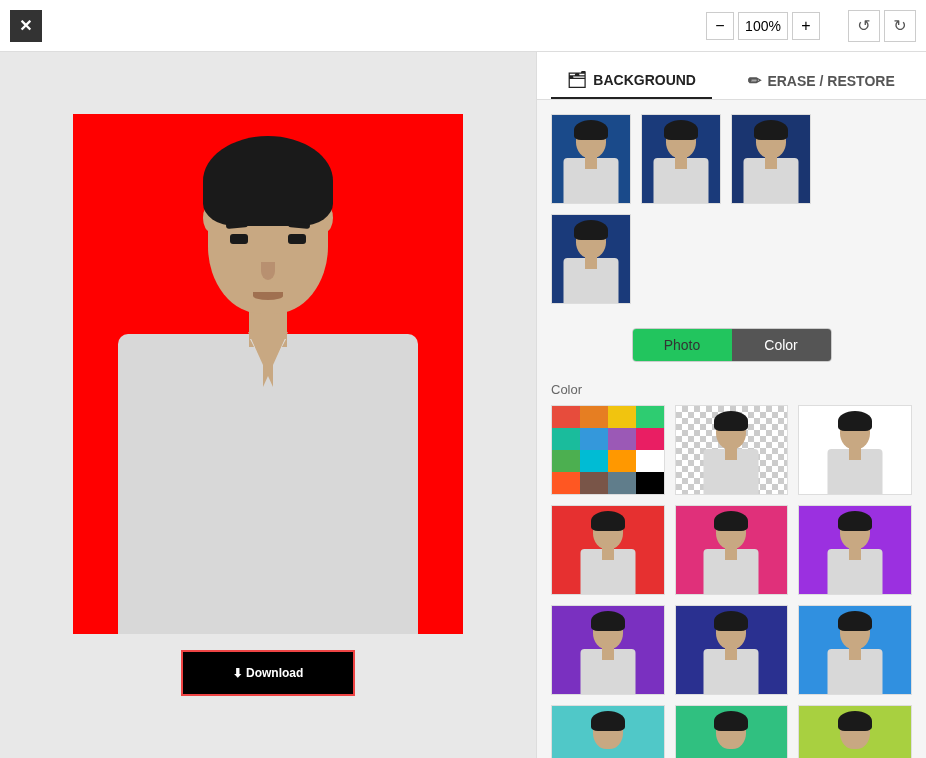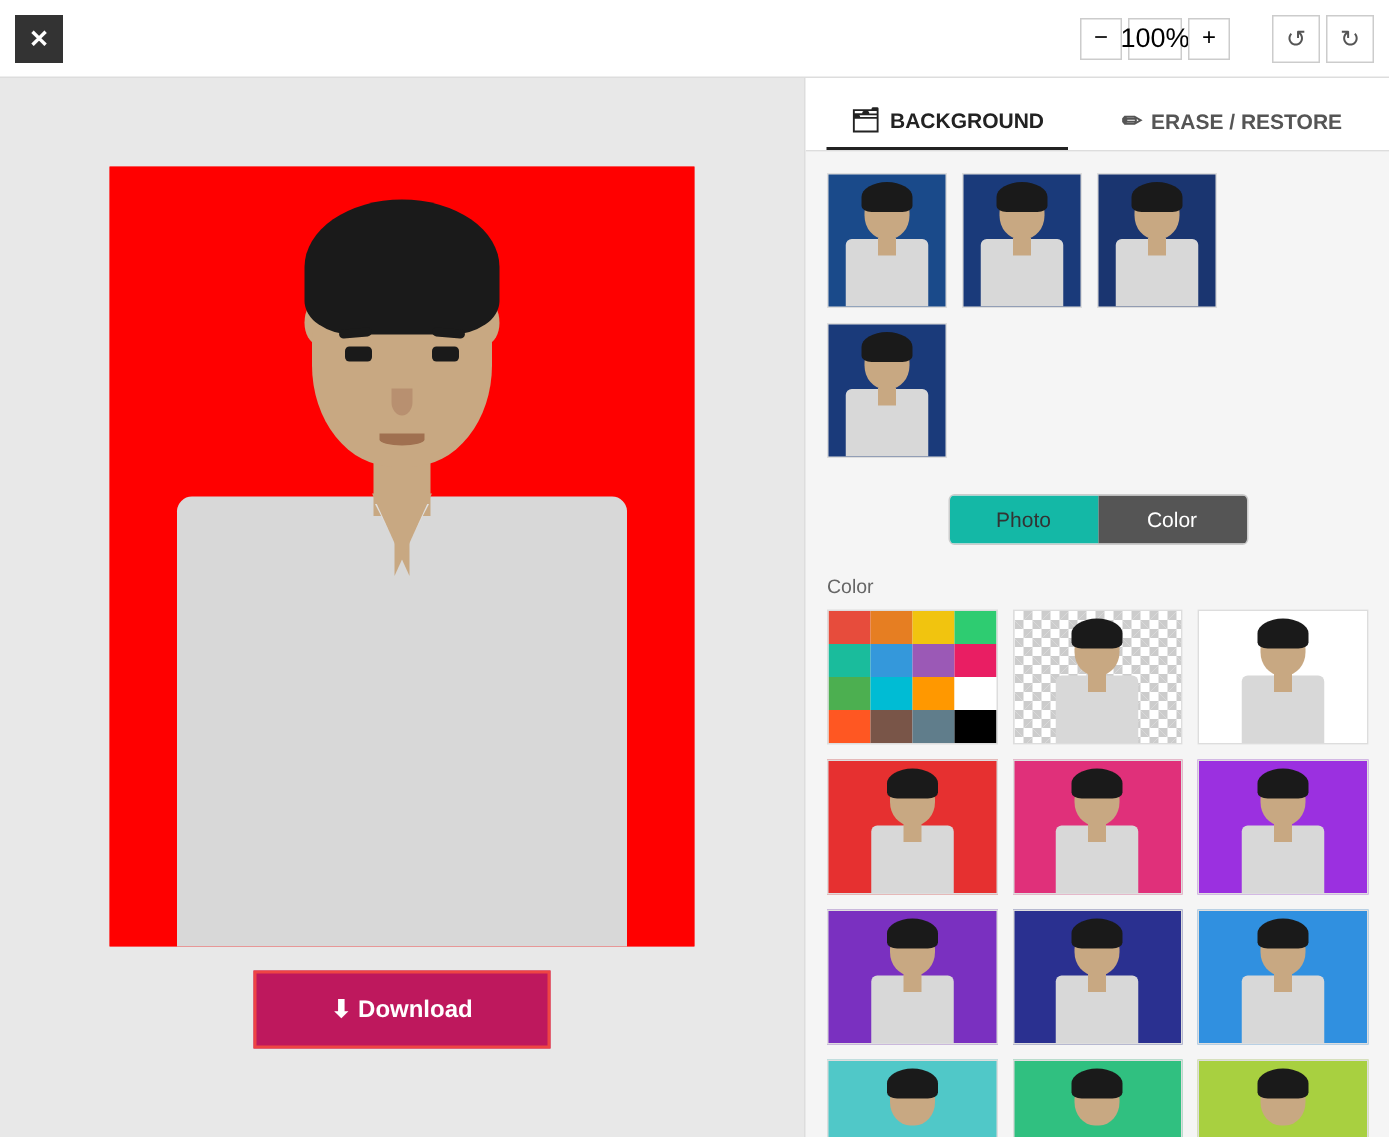--- a/index.html
+++ b/index.html
@@ -39,24 +39,24 @@
     }
     .zoom-btn {
       width: 28px; height: 28px;
       border: 1px solid #ccc;
       background: #fff;
       cursor: pointer;
       font-size: 16px;
       display: flex; align-items: center; justify-content: center;
     }
     .zoom-value {
-      width: 36px; height: 28px;
+      width: 50px; height: 28px;
       border: 1px solid #ccc;
       text-align: center;
-      font-size: 18px;
+      font-size: 14px;
       display: flex; align-items: center; justify-content: center;
     }
     .history-btns {
       display: flex; gap: 4px; margin-left: 20px;
     }
     .history-btn {
       width: 32px; height: 32px;
       border: 1px solid #ccc;
       background: #fff;
       cursor: pointer;
@@ -94,25 +94,25 @@
       height: 520px;
       background: red;
       position: relative;
       overflow: hidden;
     }
 
     .download-area {
       margin-top: 16px;
     }
     .download-btn {
-      background: #be185d;
+      background: #000000;
       color: #fff;
       border: 2px solid #e44;
       padding: 14px 50px;
-      font-size: 16px;
+      font-size: 12px;
       cursor: pointer;
       display: flex; align-items: center; gap: 8px;
       font-weight: bold;
     }
 
     
     .right-panel {
       width: 390px;
       background: #f5f5f5;
       border-left: 1px solid #ddd;
@@ -190,21 +190,21 @@
       border: none;
       cursor: pointer;
       font-size: 14px;
       font-weight: 500;
     }
     .toggle-btn.active {
       background: #555;
       color: #fff;
     }
     .toggle-btn:not(.active) {
-      background: #14b8a6;
+      background: #22c55e;
       color: #333;
     }
 
     
     .color-section-label {
       font-size: 13px;
       color: #666;
       margin-bottom: 8px;
     }
     .color-thumb-grid {

